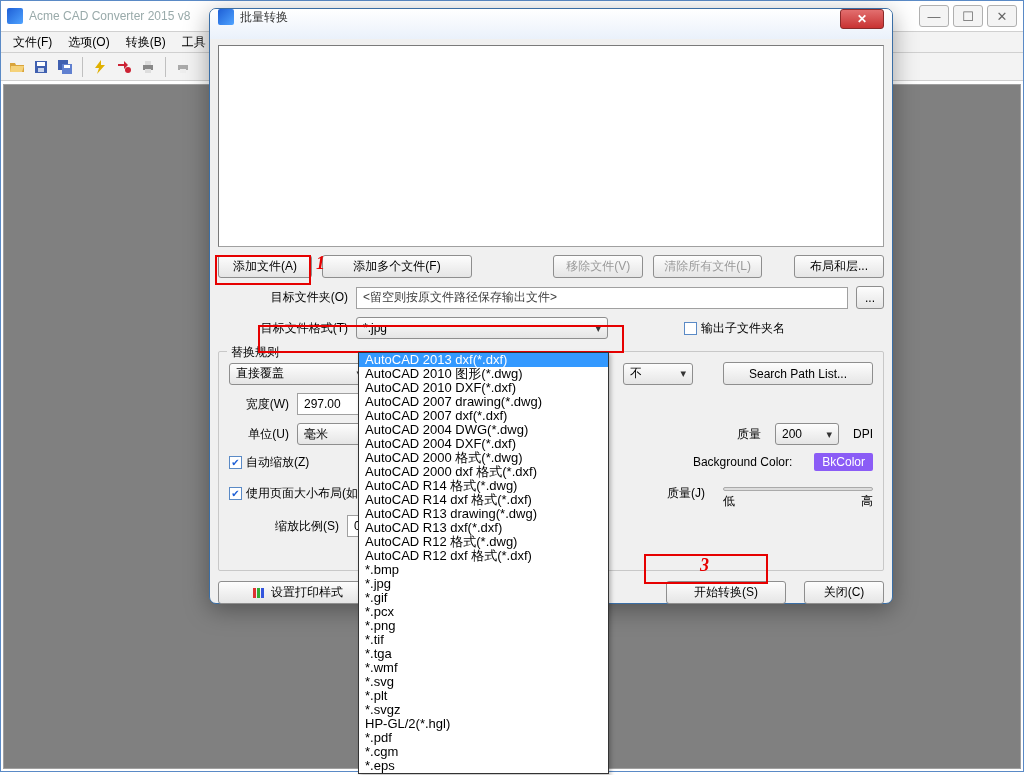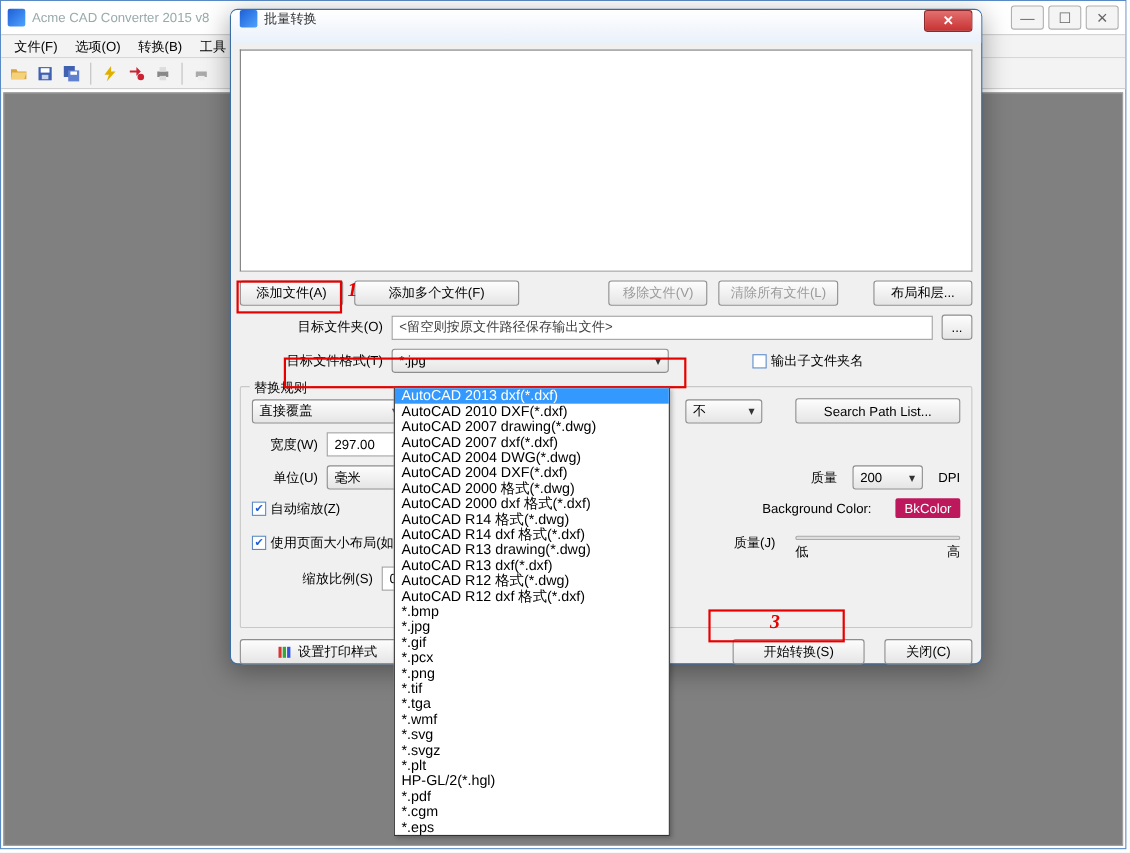--- a/index.html
+++ b/index.html
@@ -209,21 +209,21 @@
       </div>
 
       <div class="row">
         <label class="checkbox">
             <span class="box">✔</span>
             <span>自动缩放(Z)</span>
           </label>
         <span style="flex:1"></span>
         <span>Background Color:</span>
         <span style="width:6px"></span>
-        <span style="background:#be185d;color:#fff;padding:2px 8px;border-radius:2px;cursor:pointer">BkColor</span>
+        <span style="background:#8b5cf6;color:#fff;padding:2px 8px;border-radius:2px;cursor:pointer">BkColor</span>
       </div>
 
       <div class="row">
         <label class="checkbox">
             <span class="box">✔</span>
             <span>使用页面大小布局(如果</span>
           </label>
         <span style="flex:1"></span>
         <span>质量(J)</span>
         <div class="slider" style="width:150px;margin-left:10px">
@@ -252,20 +252,21 @@
       </button>
       <span style="flex:1"></span>
       <button class="btn" style="min-width:120px">开始转换(S)</button>
       <button class="btn" style="min-width:80px;margin-left:10px">关闭(C)</button>
     </div>
   </div>
 </div>
 
 <div class="ddlist" id="ddlist">
     <div class="opt sel">AutoCAD 2013 dxf(*.dxf)</div>
+    <div class="opt">AutoCAD 2010 图形(*.dwg)</div>
     <div class="opt">AutoCAD 2010 DXF(*.dxf)</div>
     <div class="opt">AutoCAD 2007 drawing(*.dwg)</div>
     <div class="opt">AutoCAD 2007 dxf(*.dxf)</div>
     <div class="opt">AutoCAD 2004 DWG(*.dwg)</div>
     <div class="opt">AutoCAD 2004 DXF(*.dxf)</div>
     <div class="opt">AutoCAD 2000 格式(*.dwg)</div>
     <div class="opt">AutoCAD 2000 dxf 格式(*.dxf)</div>
     <div class="opt">AutoCAD R14 格式(*.dwg)</div>
     <div class="opt">AutoCAD R14 dxf 格式(*.dxf)</div>
     <div class="opt">AutoCAD R13 drawing(*.dwg)</div>
@@ -274,22 +275,22 @@
     <div class="opt">AutoCAD R12 dxf 格式(*.dxf)</div>
     <div class="opt">*.bmp</div>
     <div class="opt">*.jpg</div>
     <div class="opt">*.gif</div>
     <div class="opt">*.pcx</div>
     <div class="opt">*.png</div>
     <div class="opt">*.tif</div>
     <div class="opt">*.tga</div>
     <div class="opt">*.wmf</div>
     <div class="opt">*.svg</div>
+    <div class="opt">*.plt</div>
     <div class="opt">*.svgz</div>
-    <div class="opt">*.plt</div>
     <div class="opt">HP-GL/2(*.hgl)</div>
     <div class="opt">*.pdf</div>
     <div class="opt">*.cgm</div>
     <div class="opt">*.eps</div>
   </div>
 
 <div class="anno" style="left:215px; top:255px; width:96px; height:30px"></div>
 <div class="anno-num" style="left:316px; top:253px">1</div>
 
 <div class="anno" style="left:258px; top:325px; width:366px; height:28px"></div>

